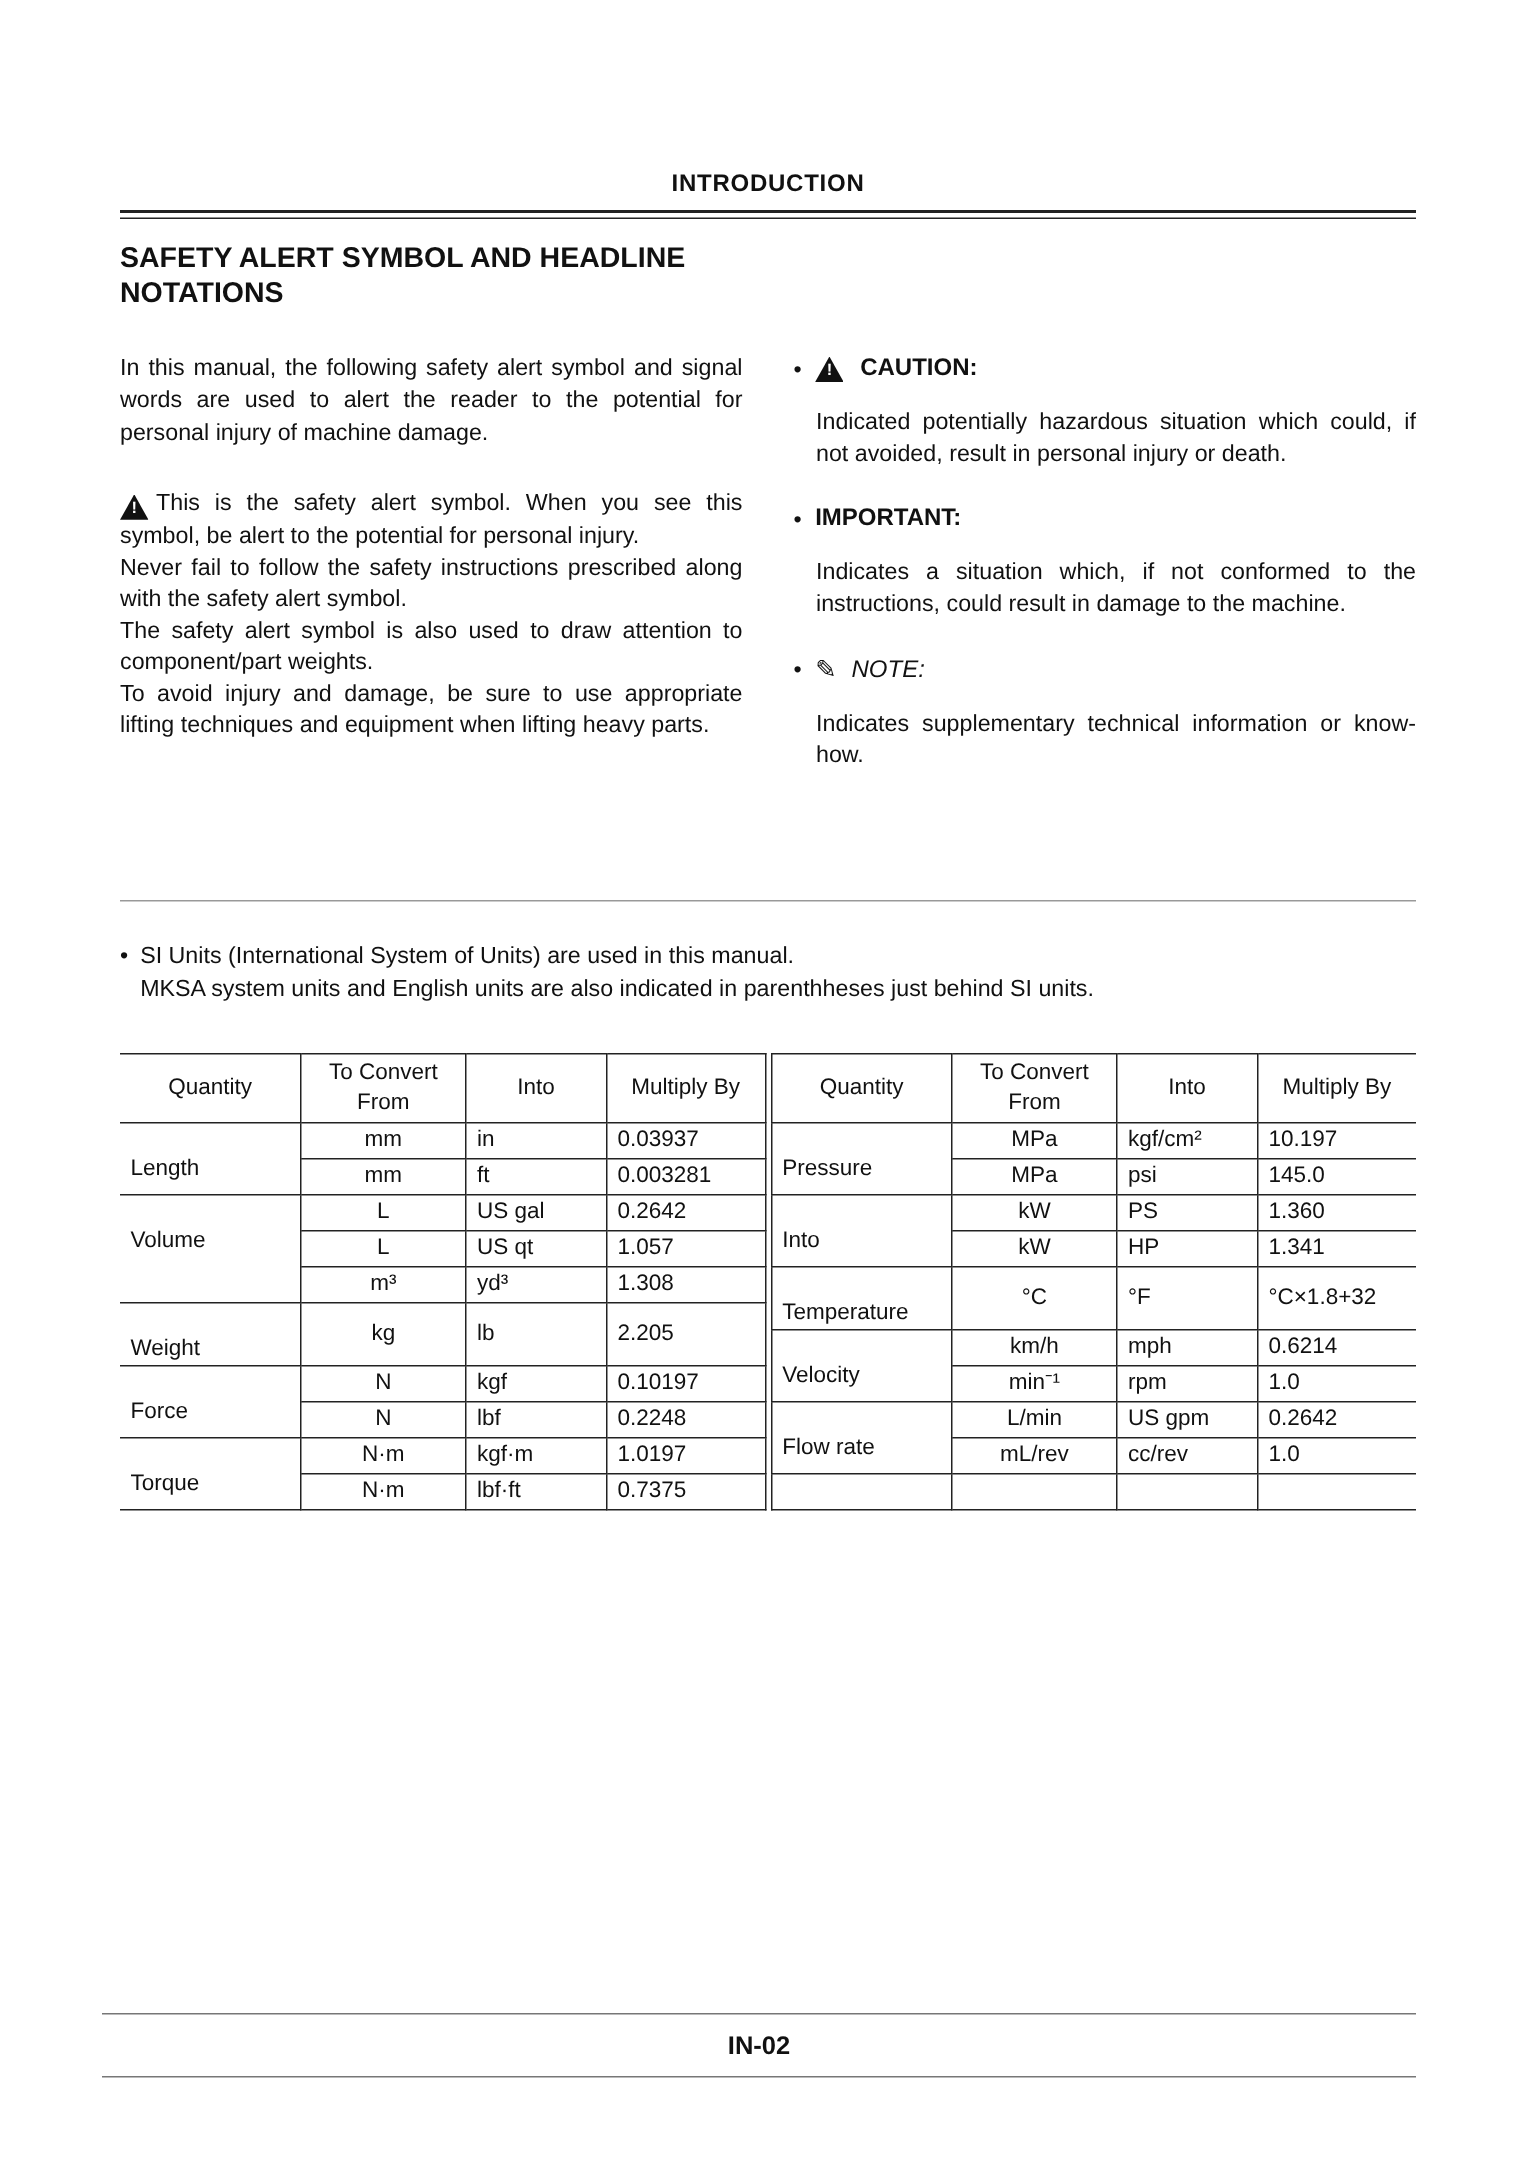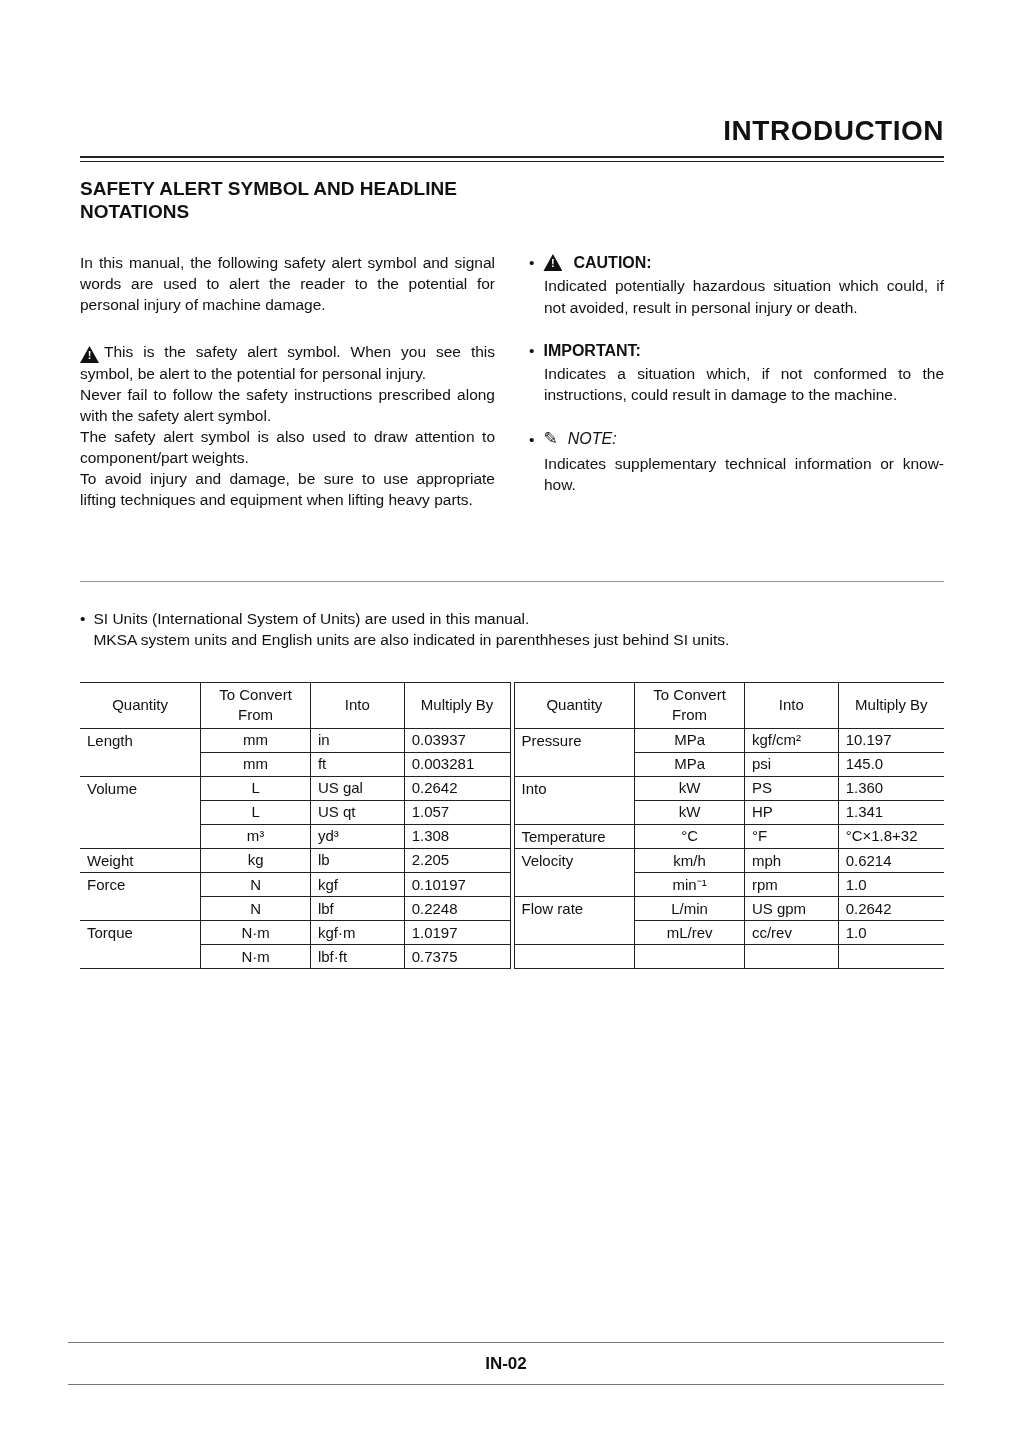--- a/index.html
+++ b/index.html
@@ -7,21 +7,21 @@
   body {
     width:1024px; height:1448px;
     position:relative;
     font-family:"Liberation Sans", sans-serif;
     color:#111;
     font-size:15.5px;
     line-height:1.36;
   }
   .page { padding:112px 80px 0 80px; }
 
-  .doc-title { text-align:right; font-size:28px; font-weight:bold; letter-spacing:0.5px; }
+  .doc-title { text-align:center; font-size:16px; font-weight:bold; letter-spacing:0.5px; }
   .title-rule { margin-top:6px; height:6px; border-top:2px solid #222; border-bottom:1px solid #222; }
 
   .section-heading { font-size:19px; font-weight:bold; line-height:1.2; margin-top:16px; }
 
   .columns { display:flex; gap:34px; margin-top:28px; }
   .col { flex:1; min-width:0; }
 
   p.justify, .justify { text-align:justify; }
 
   .symbol-block { margin-top:26px; }
@@ -33,21 +33,21 @@
     color:#fff; font-weight:bold; font-size:11px; line-height:15px;
     vertical-align:-2px;
   }
   .pencil-icon { font-size:17px; margin-right:4px; vertical-align:-2px; }
 
   .notice { margin-bottom:22px; }
   .notice-head { display:flex; align-items:center; gap:6px; }
   .notice-head .bullet { margin-right:3px; }
   .notice-label { font-weight:bold; font-size:16px; }
   .notice-label.italic { font-style:italic; font-weight:normal; font-size:16px; }
-  .notice-body { margin-left:15px; text-align:justify; margin-top:2px; }
+  .notice-body { margin-left:15px; text-align:justify; margin-top:14px; }
 
   .units-divider { margin-top:64px; border-top:1px solid #999; }
 
   .units-columns { margin-top:26px; }
 
   .bullet-item { display:flex; gap:8px; }
   .bullet-item .bullet { flex:0 0 auto; }
 
   .example-line { margin-bottom:21px; }
 
@@ -56,21 +56,21 @@
   .conv-table th, .conv-table td {
     border:1px solid #222;
     font-size:15px; font-weight:normal;
     padding:1px 7px; height:24px;
   }
   .conv-table th { text-align:center; height:46px; }
   .conv-table col.c-qty  { width:121px; }
   .conv-table col.c-from { width:110px; }
   .conv-table col.c-into { width:94px; }
   .conv-table col.c-mult { width:106px; }
-  .conv-table td.col-qty  { text-align:left; vertical-align:top; padding-top:2px; }
+  .conv-table td.col-qty  { text-align:left; vertical-align:top; padding-top:20px; }
   .conv-table td.col-from { text-align:center; }
   .conv-table td.col-into { }
   .conv-table td.col-mult { text-align:left; }
   .edge-left  th.col-qty,  .edge-left  td.col-qty  { border-left:none; }
   .edge-right th.col-mult, .edge-right td.col-mult { border-right:none; }
 
   .footer { position:absolute; left:68px; right:80px; top:1342px; }
   .footer-rule { border-top:1px solid #777; }
   .footer-text { text-align:center; font-weight:bold; font-size:17px; padding:9px 0 9px 0; }
 </style>

